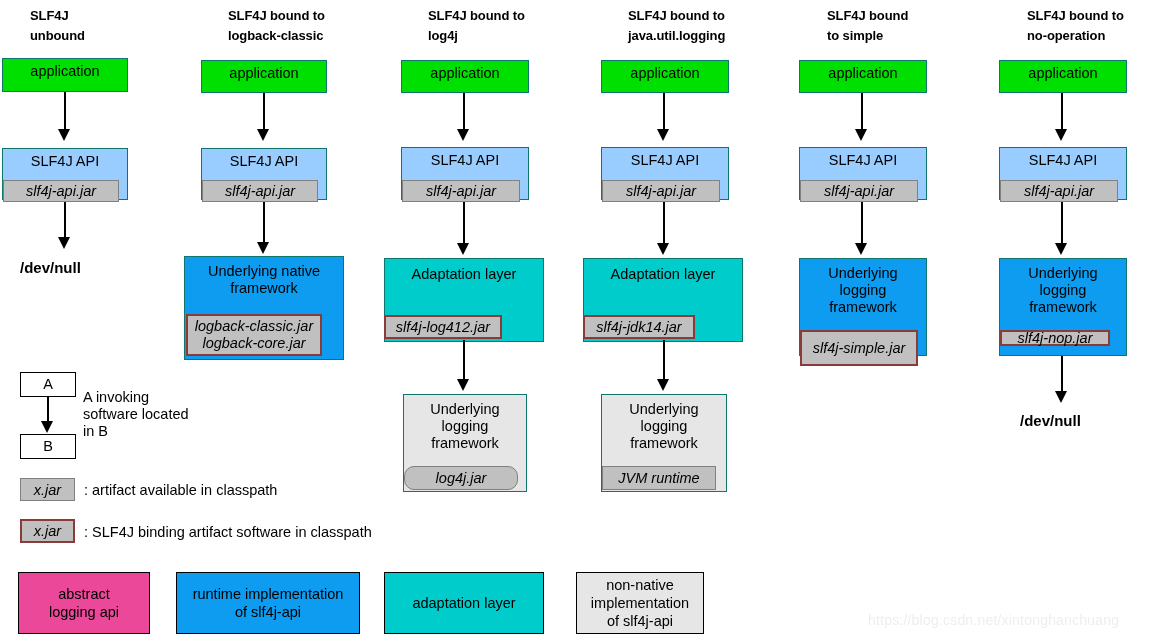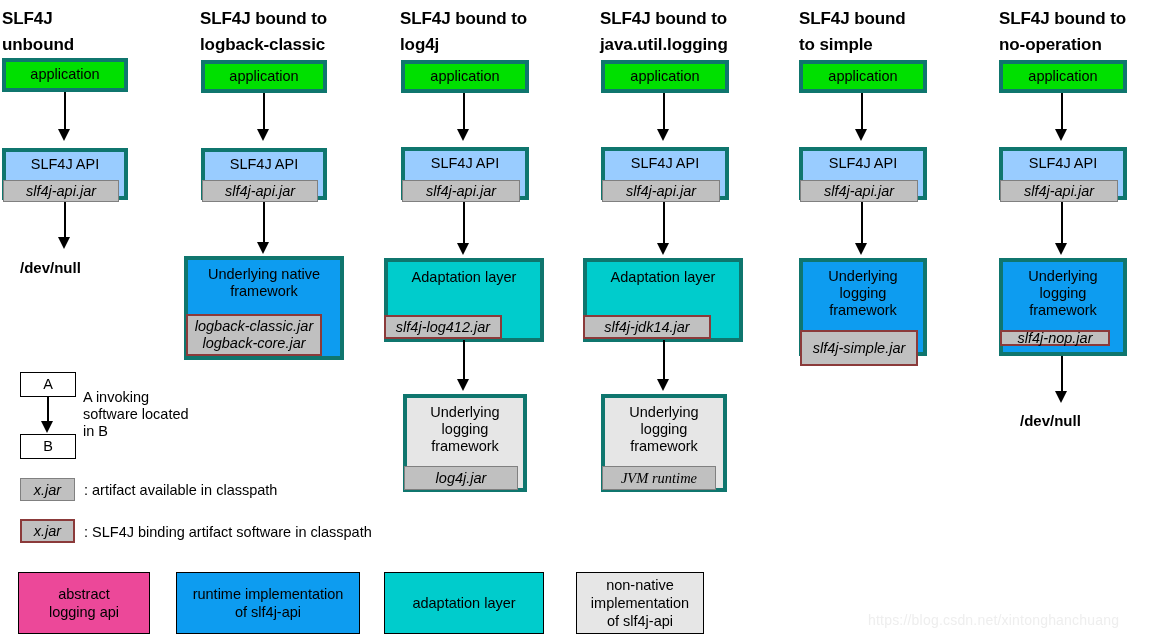--- a/index.html
+++ b/index.html
@@ -17,29 +17,30 @@
   }
   #diagram {
     position: absolute;
     left: 0; top: 0;
     width: 1152px;
     height: 636px;
   }
   .col-title {
     position: absolute;
     font-weight: bold;
-    font-size: 17px;
-    line-height: 26px;
+    font-size: 13px;
+    line-height: 20px;
     letter-spacing: -0.1px;
     white-space: pre-line;
+    margin-left: 28px;
   }
   .node {
     position: absolute;
     box-sizing: border-box;
-    border: 4px solid #0f766e;
+    border: 1px solid #0f766e;
     display: flex;
     flex-direction: column;
     align-items: center;
   }
   .node-label {
     font-size: 14.5px;
     line-height: 17px;
     text-align: center;
     white-space: pre-line;
     padding-top: 4px;
@@ -197,51 +198,51 @@
 </div>
 <div class="jar binding" style="left:384px; top:315px; width:118px; height:24px;">slf4j-log412.jar</div>
 <div class="arrow-line" style="left:463px; top:340px; height:42px;"></div>
 <div class="arrow-head" style="left:457px; top:379px;"></div>
 
 <div class="node" style="left:403px; top:394px; width:124px; height:98px; background:#e6e6e6;">
   <div class="node-label" style="padding-top:6px;">Underlying
 logging
 framework</div>
 </div>
-<div class="jar" style="left:404px; top:466px; width:114px; height:24px;">log4j.jar</div>
+<div class="jar" style="left:404px; top:466px; width:114px; height:24px;border-radius:10px;">log4j.jar</div>
 
 <div class="col-title" style="left:600px; top:6px; width:180px;">SLF4J bound to
 java.util.logging</div>
 
 <div class="node" style="left:601px; top:60px; width:128px; height:33px; background:#00e000;">
   <div class="node-label">application</div>
 </div>
 <div class="arrow-line" style="left:663px; top:93px; height:38px;"></div>
 <div class="arrow-head" style="left:657px; top:129px;"></div>
 
 <div class="node" style="left:601px; top:147px; width:128px; height:53px; background:#99ccff;">
   <div class="node-label">SLF4J API</div>
 </div>
 <div class="jar" style="left:602px; top:180px; width:118px; height:22px;">slf4j-api.jar</div>
 <div class="arrow-line" style="left:663px; top:202px; height:44px;"></div>
 <div class="arrow-head" style="left:657px; top:243px;"></div>
 
 <div class="node" style="left:583px; top:258px; width:160px; height:84px; background:#00cccc;">
   <div class="node-label" style="padding-top:7px;">Adaptation layer</div>
 </div>
-<div class="jar binding" style="left:583px; top:315px; width:128px; height:24px;">slf4j-jdk14.jar</div>
+<div class="jar binding" style="left:583px; top:315px; width:112px; height:24px;">slf4j-jdk14.jar</div>
 <div class="arrow-line" style="left:663px; top:340px; height:42px;"></div>
 <div class="arrow-head" style="left:657px; top:379px;"></div>
 
 <div class="node" style="left:601px; top:394px; width:126px; height:98px; background:#e6e6e6;">
   <div class="node-label" style="padding-top:6px;">Underlying
 logging
 framework</div>
 </div>
-<div class="jar" style="left:602px; top:466px; width:114px; height:24px;font-family:Liberation Serif, serif;">JVM runtime</div>
+<div class="jar" style="left:602px; top:466px; width:114px; height:24px;">JVM runtime</div>
 
 <div class="col-title" style="left:799px; top:6px; width:160px;">SLF4J bound
 to simple</div>
 
 <div class="node" style="left:799px; top:60px; width:128px; height:33px; background:#00e000;">
   <div class="node-label">application</div>
 </div>
 <div class="arrow-line" style="left:861px; top:93px; height:38px;"></div>
 <div class="arrow-head" style="left:855px; top:129px;"></div>
 

